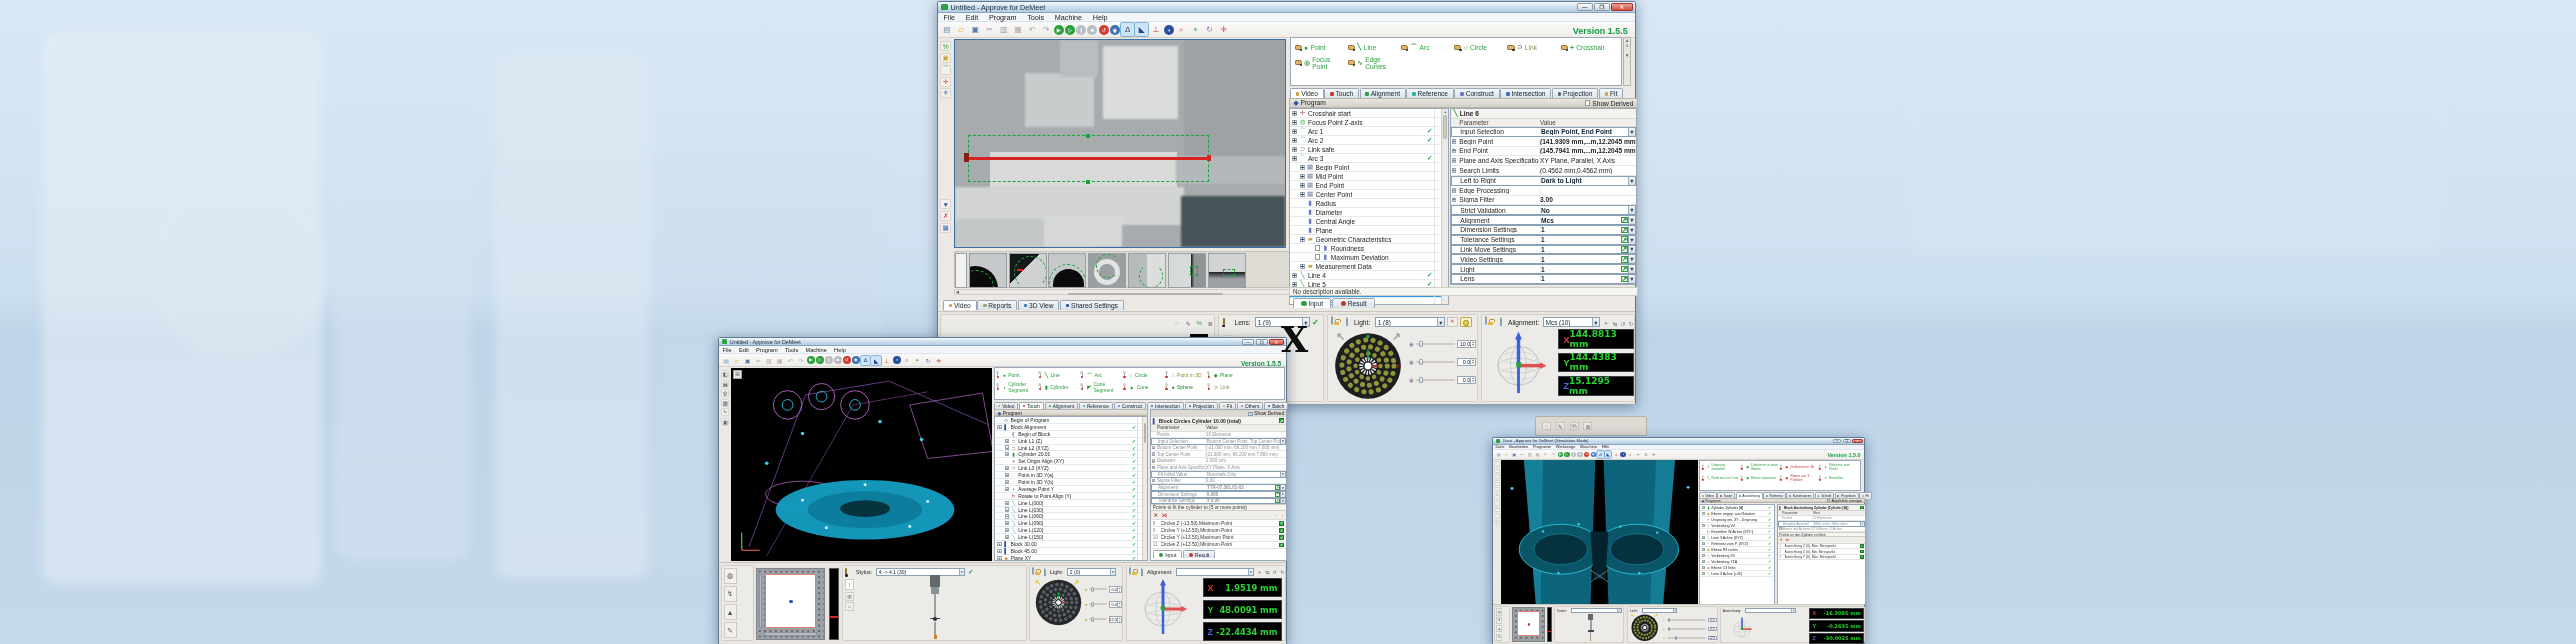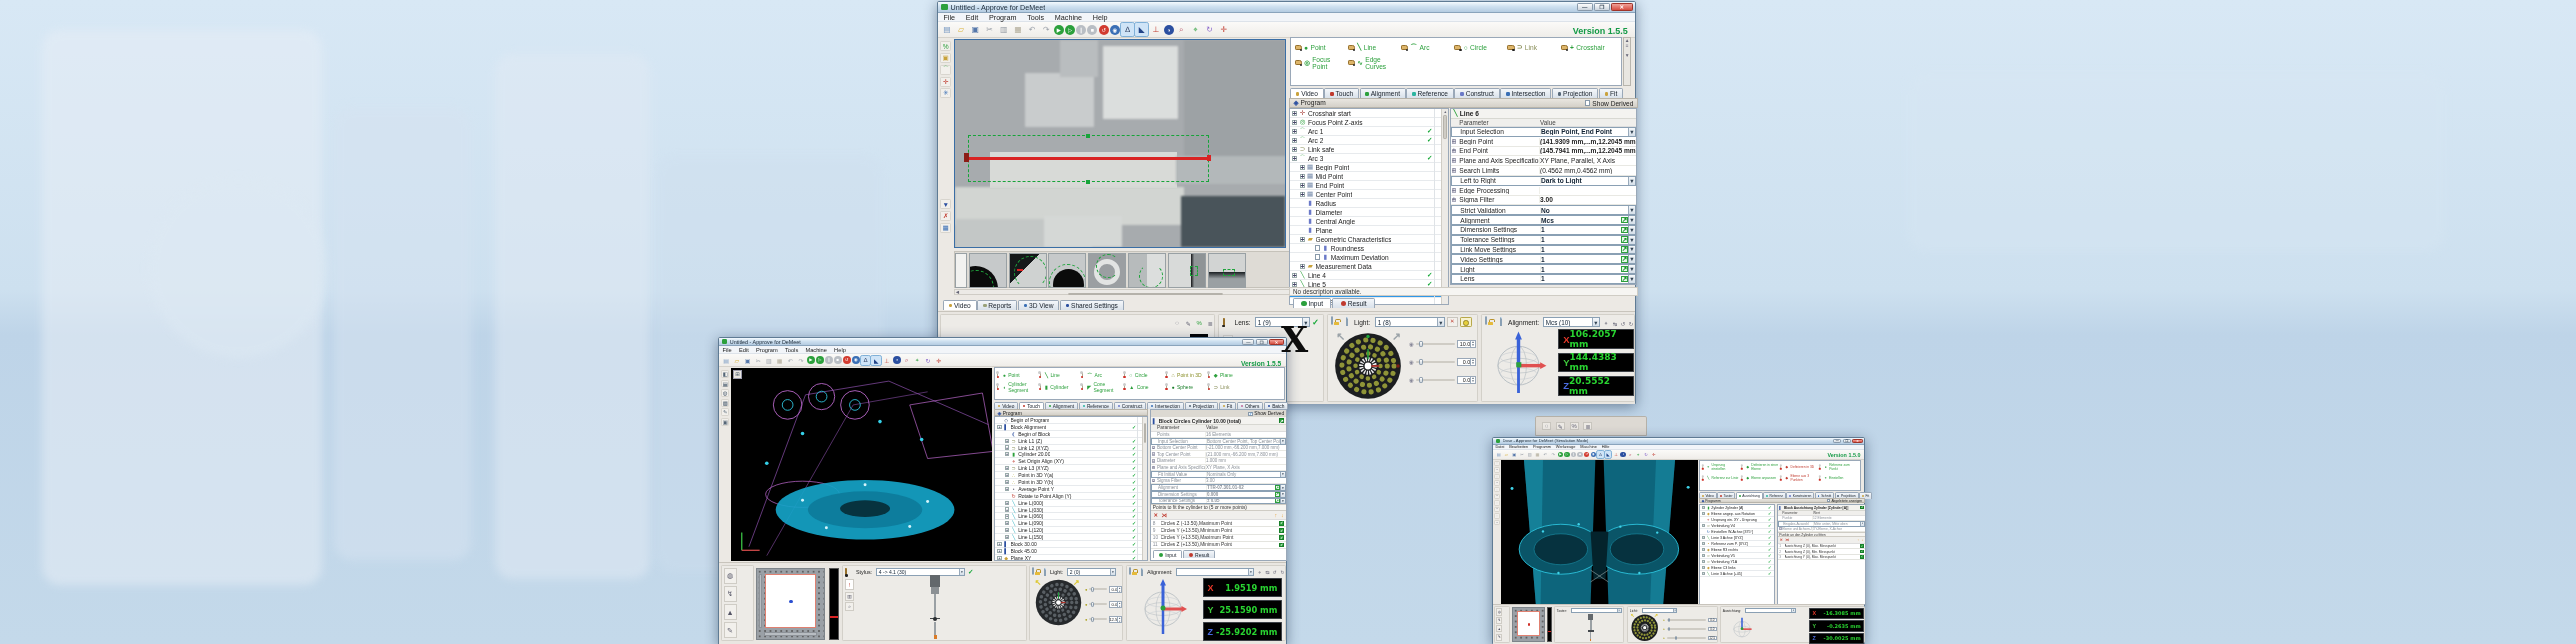--- a/index.html
+++ b/index.html
@@ -768,29 +768,29 @@
           <polygon points="50,2 44,16 56,16" fill="#3a62d8"></polygon>
           <line x1="50" y1="62" x2="50" y2="110" stroke="#3a62d8" stroke-width="5"></line>
           <line x1="50" y1="62" x2="92" y2="62" stroke="#e05050" stroke-width="6"></line>
           <polygon points="99,62 88,56 88,68" fill="#e05050"></polygon>
           <rect x="46" y="56" width="9" height="9" fill="#2ca03c"></rect>
         </svg>
         <div class="dro" style="left:76px;top:14.3px;width:76px;gap:3.6px">
 
         <div class="drob" style="height:19.7px;padding:0 4.2px">
             <span class="ax" style="font-size: 9.5px; color: rgb(232, 56, 42);">X</span>
-            <span class="dv" style="font-size:9px">106.2057 mm</span>
+            <span class="dv" style="font-size:9px">144.8813 mm</span>
           </div>
             <div class="drob" style="height:19.7px;padding:0 4.2px">
             <span class="ax" style="font-size: 9.5px; color: rgb(62, 201, 59);">Y</span>
             <span class="dv" style="font-size:9px">144.4383 mm</span>
           </div>
             <div class="drob" style="height:19.7px;padding:0 4.2px">
             <span class="ax" style="font-size: 9.5px; color: rgb(74, 107, 224);">Z</span>
-            <span class="dv" style="font-size:9px">20.5552 mm</span>
+            <span class="dv" style="font-size:9px">15.1295 mm</span>
           </div>
           </div>
       </div>
     </div>
   </div>
 
   <div class="abs" style="left:1535px;top:416px;width:112px;height:20px;background:#ddd9d3;border:0.6px solid #b5b1a8;border-radius:1.8px 1.8px 0 0;display:flex;gap:4.8px;align-items:center;padding:0 6px">
 
   <span class="ti" style="width:9px;height:8.3px;font-size:6px;color:#667;background:#ece9e4;border:0.6px solid #c8c5be">◌</span>
       <span class="ti" style="width:9px;height:8.3px;font-size:6px;color:#667;background:#ece9e4;border:0.6px solid #c8c5be">✎</span>
@@ -1380,25 +1380,25 @@
           <circle cx="50" cy="60" r="5" fill="#2ca03c"></circle>
         </svg>
         <div class="dro" style="left:76px;top:12px;width:79px;gap:3px">
 
         <div class="drob" style="height:19px;padding:0 3.6px">
             <span class="ax" style="font-size: 9px; color: rgb(232, 56, 42);">X</span>
             <span class="dv" style="font-size:8.3px">1.9519 mm</span>
           </div>
             <div class="drob" style="height:19px;padding:0 3.6px">
             <span class="ax" style="font-size: 9px; color: rgb(62, 201, 59);">Y</span>
-            <span class="dv" style="font-size:8.3px">25.1590 mm</span>
+            <span class="dv" style="font-size:8.3px">48.0091 mm</span>
           </div>
             <div class="drob" style="height:19px;padding:0 3.6px">
             <span class="ax" style="font-size: 9px; color: rgb(74, 107, 224);">Z</span>
-            <span class="dv" style="font-size:8.3px">-25.9202 mm</span>
+            <span class="dv" style="font-size:8.3px">-22.4434 mm</span>
           </div>
           </div>
       </div>
     </div>
   </div>
 
   <div class="xmark" style="left:1281px;top:322px;font-size:35px;line-height:1">X</div>
 
   <div class="win wC" style="left:1492px;top:437px;width:373px;height:207px">
     <div class="tb">

